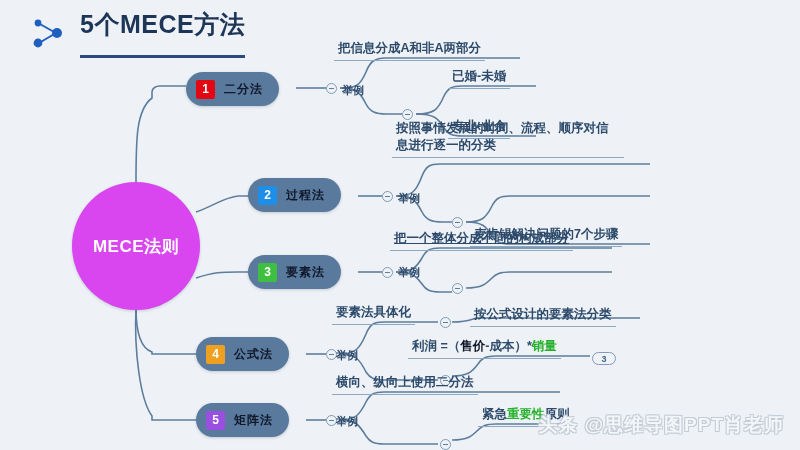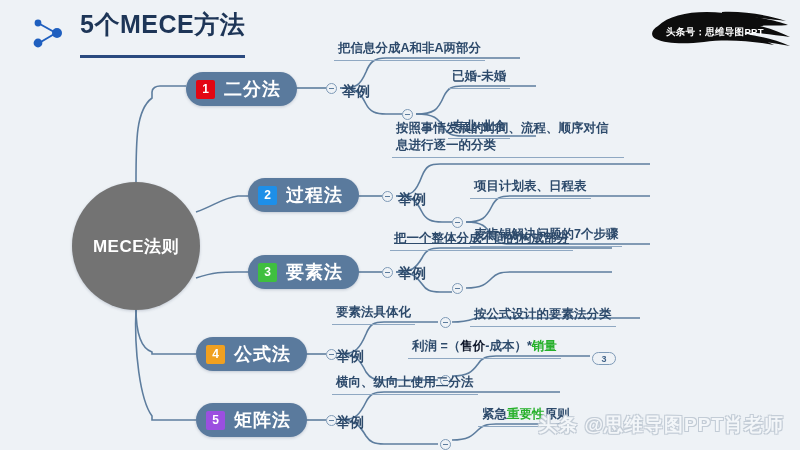--- a/index.html
+++ b/index.html
@@ -32,21 +32,21 @@
     font-size: 25px; font-weight: bold; color: #1d3557;
     letter-spacing: .5px; white-space: nowrap;
     padding-bottom: 14px;
     border-bottom: 3px solid #2a4a7f;
   }
 
   
   #center-node {
     position: absolute; left: 72px; top: 182px;
     width: 128px; height: 128px; border-radius: 50%;
-    background: #737373;
+    background: #d946ef;
     display: flex; align-items: center; justify-content: center;
     box-shadow: 0 1px 3px rgba(40,60,90,.22);
   }
   #center-node span {
     color: #fff; font-size: 17px; font-weight: bold; letter-spacing: .5px;
   }
 
   
   .pill {
     position: absolute;
@@ -60,38 +60,38 @@
     white-space: nowrap;
   }
   .pill .badge {
     width: 19px; height: 19px;
     display: flex; align-items: center; justify-content: center;
     color: #fff; font-size: 12px; font-weight: bold;
     border-radius: 2px;
     flex: 0 0 auto;
   }
   .pill .pill-label {
-    color: #ffffff; font-size: 18px; font-weight: bold; letter-spacing: 1px;
+    color: #0f172a; font-size: 12px; font-weight: bold; letter-spacing: 1px;
   }
 
   
   .leaf {
     position: absolute;
     font-size: 12.5px;
     font-weight: bold;
     color: #2d4a6b;
     line-height: 17px;
     padding: 0 4px 3px 4px;
     border-bottom: 1.3px solid #8fa8c2;
     white-space: nowrap;
   }
   .leaf.wrap { white-space: normal; width: 232px; }
   .sub-label {
     position: absolute;
-    font-size: 14px; font-weight: bold; color: #2d4a6b;
+    font-size: 11px; font-weight: bold; color: #2d4a6b;
     white-space: nowrap;
   }
   .hl-orange { color: #0f172a; }
   .hl-green  { color: #25b02a; text-align: center; }
 
   
   .toggle {
     position: absolute;
     width: 11px; height: 11px;
     border-radius: 50%;
@@ -209,21 +209,20 @@
   <div class="leaf" style="left:448px; top:118px;">专业-业余</div>
 
   <div class="pill" style="left:248px; top:178px;">
     <span class="badge" style="background: rgb(30, 143, 232);">2</span>
     <span class="pill-label">过程法</span>
   </div>
   <div class="toggle" style="left:382px; top:191px;"></div>
   <div class="leaf wrap" style="left:392px; top:120px;">按照事情发展的时间、流程、顺序对信息进行逐一的分类</div>
   <div class="sub-label" style="left:398px; top:191px;">举例</div>
   <div class="toggle" style="left:452px; top:217px;"></div>
-  <div class="leaf" style="left:470px; top:178px;">项目计划表、日程表</div>
   <div class="leaf" style="left:470px; top:226px;">麦肯锡解决问题的7个步骤</div>
 
   <div class="pill" style="left:248px; top:255px;">
     <span class="badge" style="background: rgb(63, 191, 63);">3</span>
     <span class="pill-label">要素法</span>
   </div>
   <div class="toggle" style="left:382px; top:267px;"></div>
   <div class="leaf" style="left:390px; top:230px;text-decoration:underline;">把一个整体分成不同的构成部分</div>
   <div class="sub-label" style="left:398px; top:265px;">举例</div>
   <div class="toggle" style="left:452px; top:283px;"></div>
@@ -244,26 +243,16 @@
   <div class="pill" style="left:196px; top:403px;">
     <span class="badge" style="background: rgb(155, 79, 224);">5</span>
     <span class="pill-label">矩阵法</span>
   </div>
   <div class="toggle" style="left:326px; top:415px;"></div>
   <div class="leaf" style="left:332px; top:374px;">横向、纵向上使用二分法</div>
   <div class="sub-label" style="left:336px; top:414px;">举例</div>
   <div class="toggle" style="left:440px; top:439px;"></div>
   <div class="leaf" style="left:478px; top:406px;"><span>紧急</span><span class="hl-green">重要性</span><span>原则</span></div>
 
-  <div id="brush-watermark">
-    <svg viewBox="0 0 146 46" width="146" height="46">
-      <path d="M10,20 C22,8 48,4 76,7 C104,10 128,14 140,19 C132,20 120,19 112,20 C124,23 134,27 142,31
-               C126,29 108,26 96,27 C108,31 118,35 126,39 C104,35 78,33 56,36 C38,38 18,38 8,33
-               C2,30 3,24 10,20 Z" fill="#0d0d0d"></path>
-      <path d="M74,6 C96,5 120,9 138,15 C120,13 96,10 74,9 Z" fill="#0d0d0d"></path>
-      <path d="M96,28 C112,30 128,34 142,40 C124,37 108,34 94,32 Z" fill="#0d0d0d"></path>
-    </svg>
-    <div class="brush-text">头条号：思维导图PPT</div>
-  </div>
 
   <div id="bottom-watermark">头条 @思维导图PPT肖老师</div>
 
 </div>
 
 </body></html>

